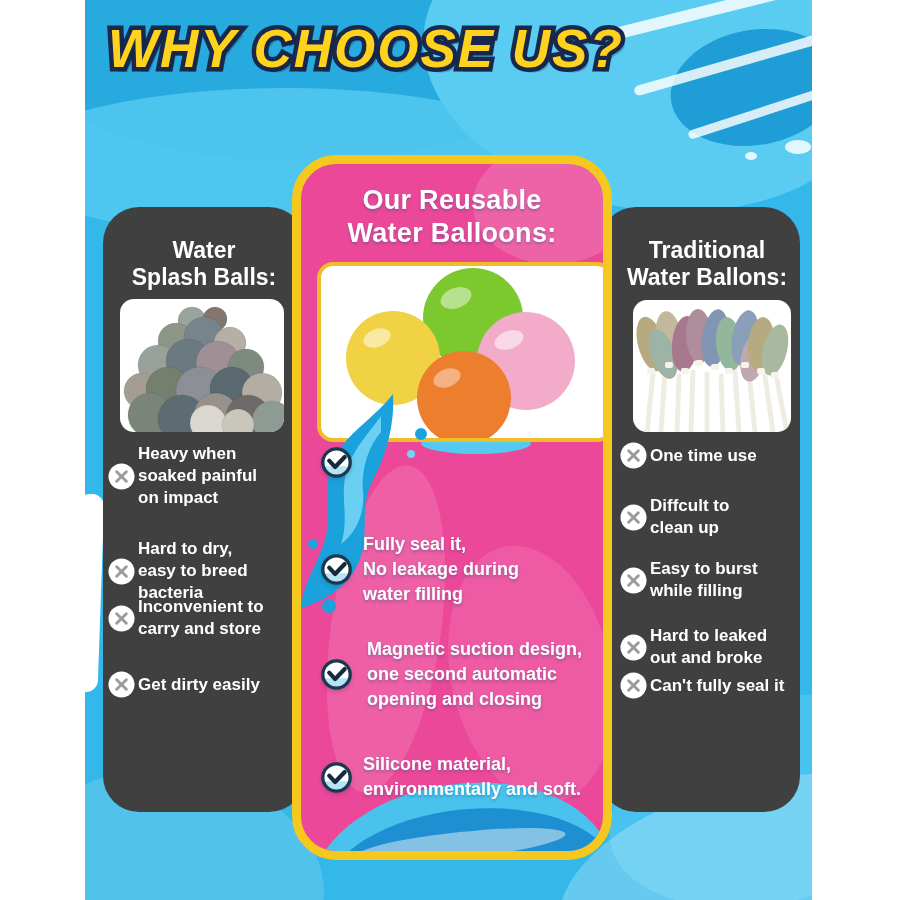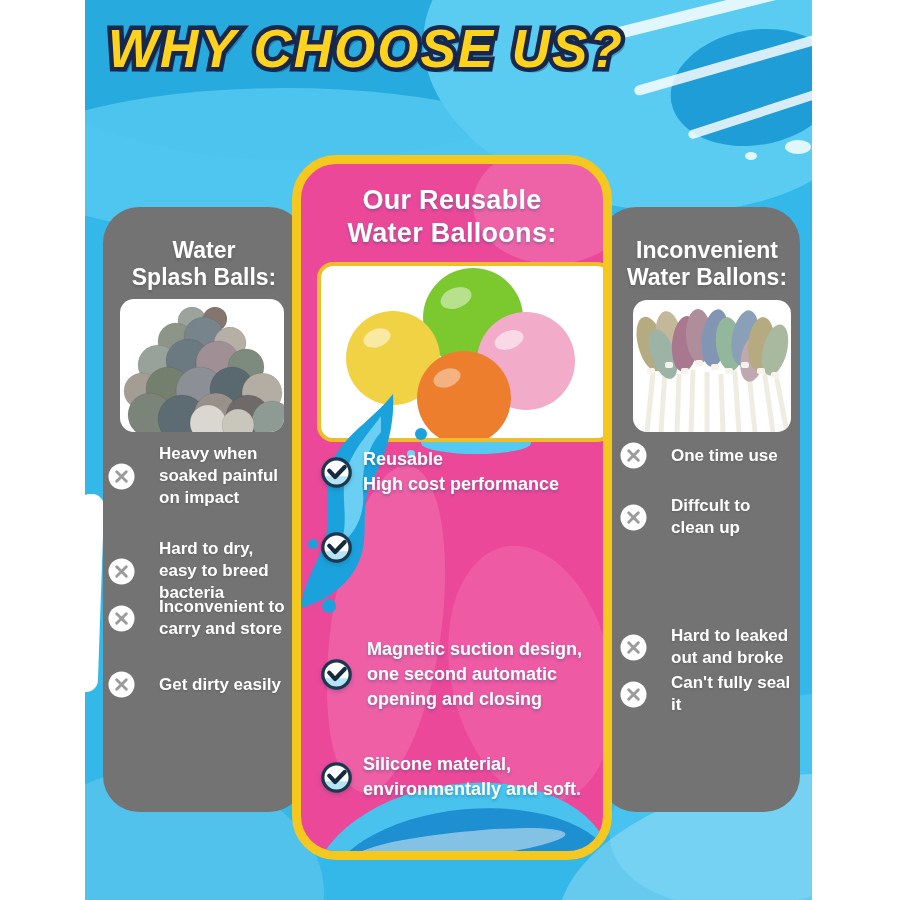--- a/index.html
+++ b/index.html
@@ -23,33 +23,33 @@
   .bg-br-cyan{left:520px;top:700px;width:360px;height:200px;background:#4ec6f0;opacity:.8;transform:rotate(-15deg);}
   .bg-br-light{left:470px;top:780px;width:420px;height:220px;background:rgba(255,255,255,.25);transform:rotate(-12deg);}
   .bg-bl-light{left:-60px;top:770px;width:300px;height:220px;background:rgba(255,255,255,.15);transform:rotate(10deg);}
 
   .title{position:absolute;left:15px;top:10px;margin:8px;z-index:4;
          font-size:53px;font-weight:900;font-style:italic;letter-spacing:2px;white-space:nowrap;
          color:#ffd21e;-webkit-text-stroke:9px #19294e;paint-order:stroke fill;
          text-shadow:4px 5px 0 rgba(18,34,68,.28);}
 
   
-  .panel{position:absolute;top:207px;height:605px;background:#737373;border-radius:36px;z-index:2;}
+  .panel{position:absolute;top:207px;height:605px;background:#404040;border-radius:36px;z-index:2;}
   .panel-left{left:18px;width:202px;}
   .panel-right{left:515px;width:200px;}
   .panel-heading{position:absolute;left:0;top:30px;width:100%;text-align:center;color:#ffffff;
                  font-weight:800;font-size:23px;line-height:27px;white-space:pre-line;
                  text-shadow:0 2px 3px rgba(70,70,70,.35);}
   .panel-right .panel-heading{padding-left:14px;width:calc(100% - 14px);}
   .photo{position:absolute;background:#ffffff;border-radius:14px;overflow:hidden;}
   .photo-left{left:17px;top:92px;width:164px;height:133px;}
   .photo-right{left:33px;top:93px;width:158px;height:132px;}
 
   .item{position:absolute;display:flex;align-items:center;z-index:2;}
-  .side-item{gap:24px;padding-left:5px;}
+  .side-item{gap:3px;padding-left:5px;}
   .panel-right .side-item{padding-left:20px;}
   .side-text{color:#ffffff;font-weight:700;font-size:17px;line-height:22px;white-space:pre-line;
              text-shadow:0 1px 2px rgba(70,70,70,.4);}
   .xicon{flex:0 0 27px;width:27px;height:27px;}
 
   
   .card{position:absolute;left:207px;top:155px;width:320px;height:705px;z-index:3;
         background:#ec4899;border:9px solid #f4c81e;border-radius:44px;box-sizing:border-box;overflow:hidden;}
   .card-heading{position:absolute;left:0;top:20px;width:100%;text-align:center;color:#ffffff;
                 font-weight:800;font-size:27px;line-height:33px;letter-spacing:.3px;white-space:pre-line;
@@ -154,21 +154,21 @@
       <div class="item side-item" style="left:0;top:464px;">
         <span class="xicon"><svg viewBox="0 0 28 28">
               <circle cx="14" cy="14" r="13.5" fill="#fff"></circle>
               <path d="M9 9 L19 19 M19 9 L9 19" stroke="#9b9b9b" stroke-width="3" stroke-linecap="round"></path>
             </svg></span>
         <span class="side-text">Get dirty easily</span>
       </div>
     </section>
 
     <section class="panel panel-right">
-      <div class="panel-heading">Inconvenient
+      <div class="panel-heading">Traditional
 Water Ballons:</div>
       <div class="photo photo-right">
         <svg width="158" height="132" viewBox="0 0 158 132">
           <g stroke="#efede2" stroke-width="5" stroke-linecap="round">
             <line x1="20" y1="74" x2="14" y2="132"></line>
               <line x1="32" y1="72" x2="28" y2="132"></line>
               <line x1="46" y1="76" x2="44" y2="132"></line>
             <line x1="60" y1="72" x2="58" y2="132"></line>
               <line x1="74" y1="74" x2="74" y2="132"></line>
               <line x1="88" y1="76" x2="90" y2="132"></line>
@@ -211,20 +211,28 @@
         <span class="side-text">Diffcult to
 clean up</span>
       </div>
       <div class="item side-item" style="left:0;top:235px;">
         <span class="xicon"><svg viewBox="0 0 28 28">
               <circle cx="14" cy="14" r="13.5" fill="#fff"></circle>
               <path d="M9 9 L19 19 M19 9 L9 19" stroke="#9b9b9b" stroke-width="3" stroke-linecap="round"></path>
             </svg></span>
         <span class="side-text">One time use</span>
       </div>
+      <div class="item side-item" style="left:0;top:351px;">
+        <span class="xicon"><svg viewBox="0 0 28 28">
+              <circle cx="14" cy="14" r="13.5" fill="#fff"></circle>
+              <path d="M9 9 L19 19 M19 9 L9 19" stroke="#9b9b9b" stroke-width="3" stroke-linecap="round"></path>
+            </svg></span>
+        <span class="side-text">Easy to burst
+while filling</span>
+      </div>
       <div class="item side-item" style="left:0;top:418px;">
         <span class="xicon"><svg viewBox="0 0 28 28">
               <circle cx="14" cy="14" r="13.5" fill="#fff"></circle>
               <path d="M9 9 L19 19 M19 9 L9 19" stroke="#9b9b9b" stroke-width="3" stroke-linecap="round"></path>
             </svg></span>
         <span class="side-text">Hard to leaked
 out and broke</span>
       </div>
       <div class="item side-item" style="left:0;top:465px;">
         <span class="xicon"><svg viewBox="0 0 28 28">
@@ -271,30 +279,31 @@
         <circle cx="110" cy="60" r="4" fill="#73d4f5"></circle>
       </svg>
 
       <div class="item card-item" style="left:0;top:283px;">
         <span class="vicon"><svg viewBox="0 0 34 34">
               <circle cx="17" cy="17" r="15" fill="#ffffff"></circle>
               <path d="M3.8 21 a13.5 13.5 0 0 0 26.4 0 z" fill="#b5e4f5"></path>
               <circle cx="17" cy="17" r="15" fill="none" stroke="#1c384e" stroke-width="3.6"></circle>
               <path d="M9 15 L15.5 22 L26 11" stroke="#142b3f" stroke-width="4.6" fill="none" stroke-linecap="round" stroke-linejoin="round"></path>
             </svg></span>
-        <span class="card-text">Reusable
-High cost performance</span>
       </div>
       <div class="item card-item" style="left:0;top:368px;">
         <span class="vicon"><svg viewBox="0 0 34 34">
               <circle cx="17" cy="17" r="15" fill="#ffffff"></circle>
               <path d="M3.8 21 a13.5 13.5 0 0 0 26.4 0 z" fill="#b5e4f5"></path>
               <circle cx="17" cy="17" r="15" fill="none" stroke="#1c384e" stroke-width="3.6"></circle>
               <path d="M9 15 L15.5 22 L26 11" stroke="#142b3f" stroke-width="4.6" fill="none" stroke-linecap="round" stroke-linejoin="round"></path>
             </svg></span>
+        <span class="card-text">Fully seal it,
+No leakage during
+water filling</span>
       </div>
       <div class="item card-item" style="left:0;top:473px;gap:15px;">
         <span class="vicon"><svg viewBox="0 0 34 34">
               <circle cx="17" cy="17" r="15" fill="#ffffff"></circle>
               <path d="M3.8 21 a13.5 13.5 0 0 0 26.4 0 z" fill="#b5e4f5"></path>
               <circle cx="17" cy="17" r="15" fill="none" stroke="#1c384e" stroke-width="3.6"></circle>
               <path d="M9 15 L15.5 22 L26 11" stroke="#142b3f" stroke-width="4.6" fill="none" stroke-linecap="round" stroke-linejoin="round"></path>
             </svg></span>
         <span class="card-text">Magnetic suction design,
 one second automatic

